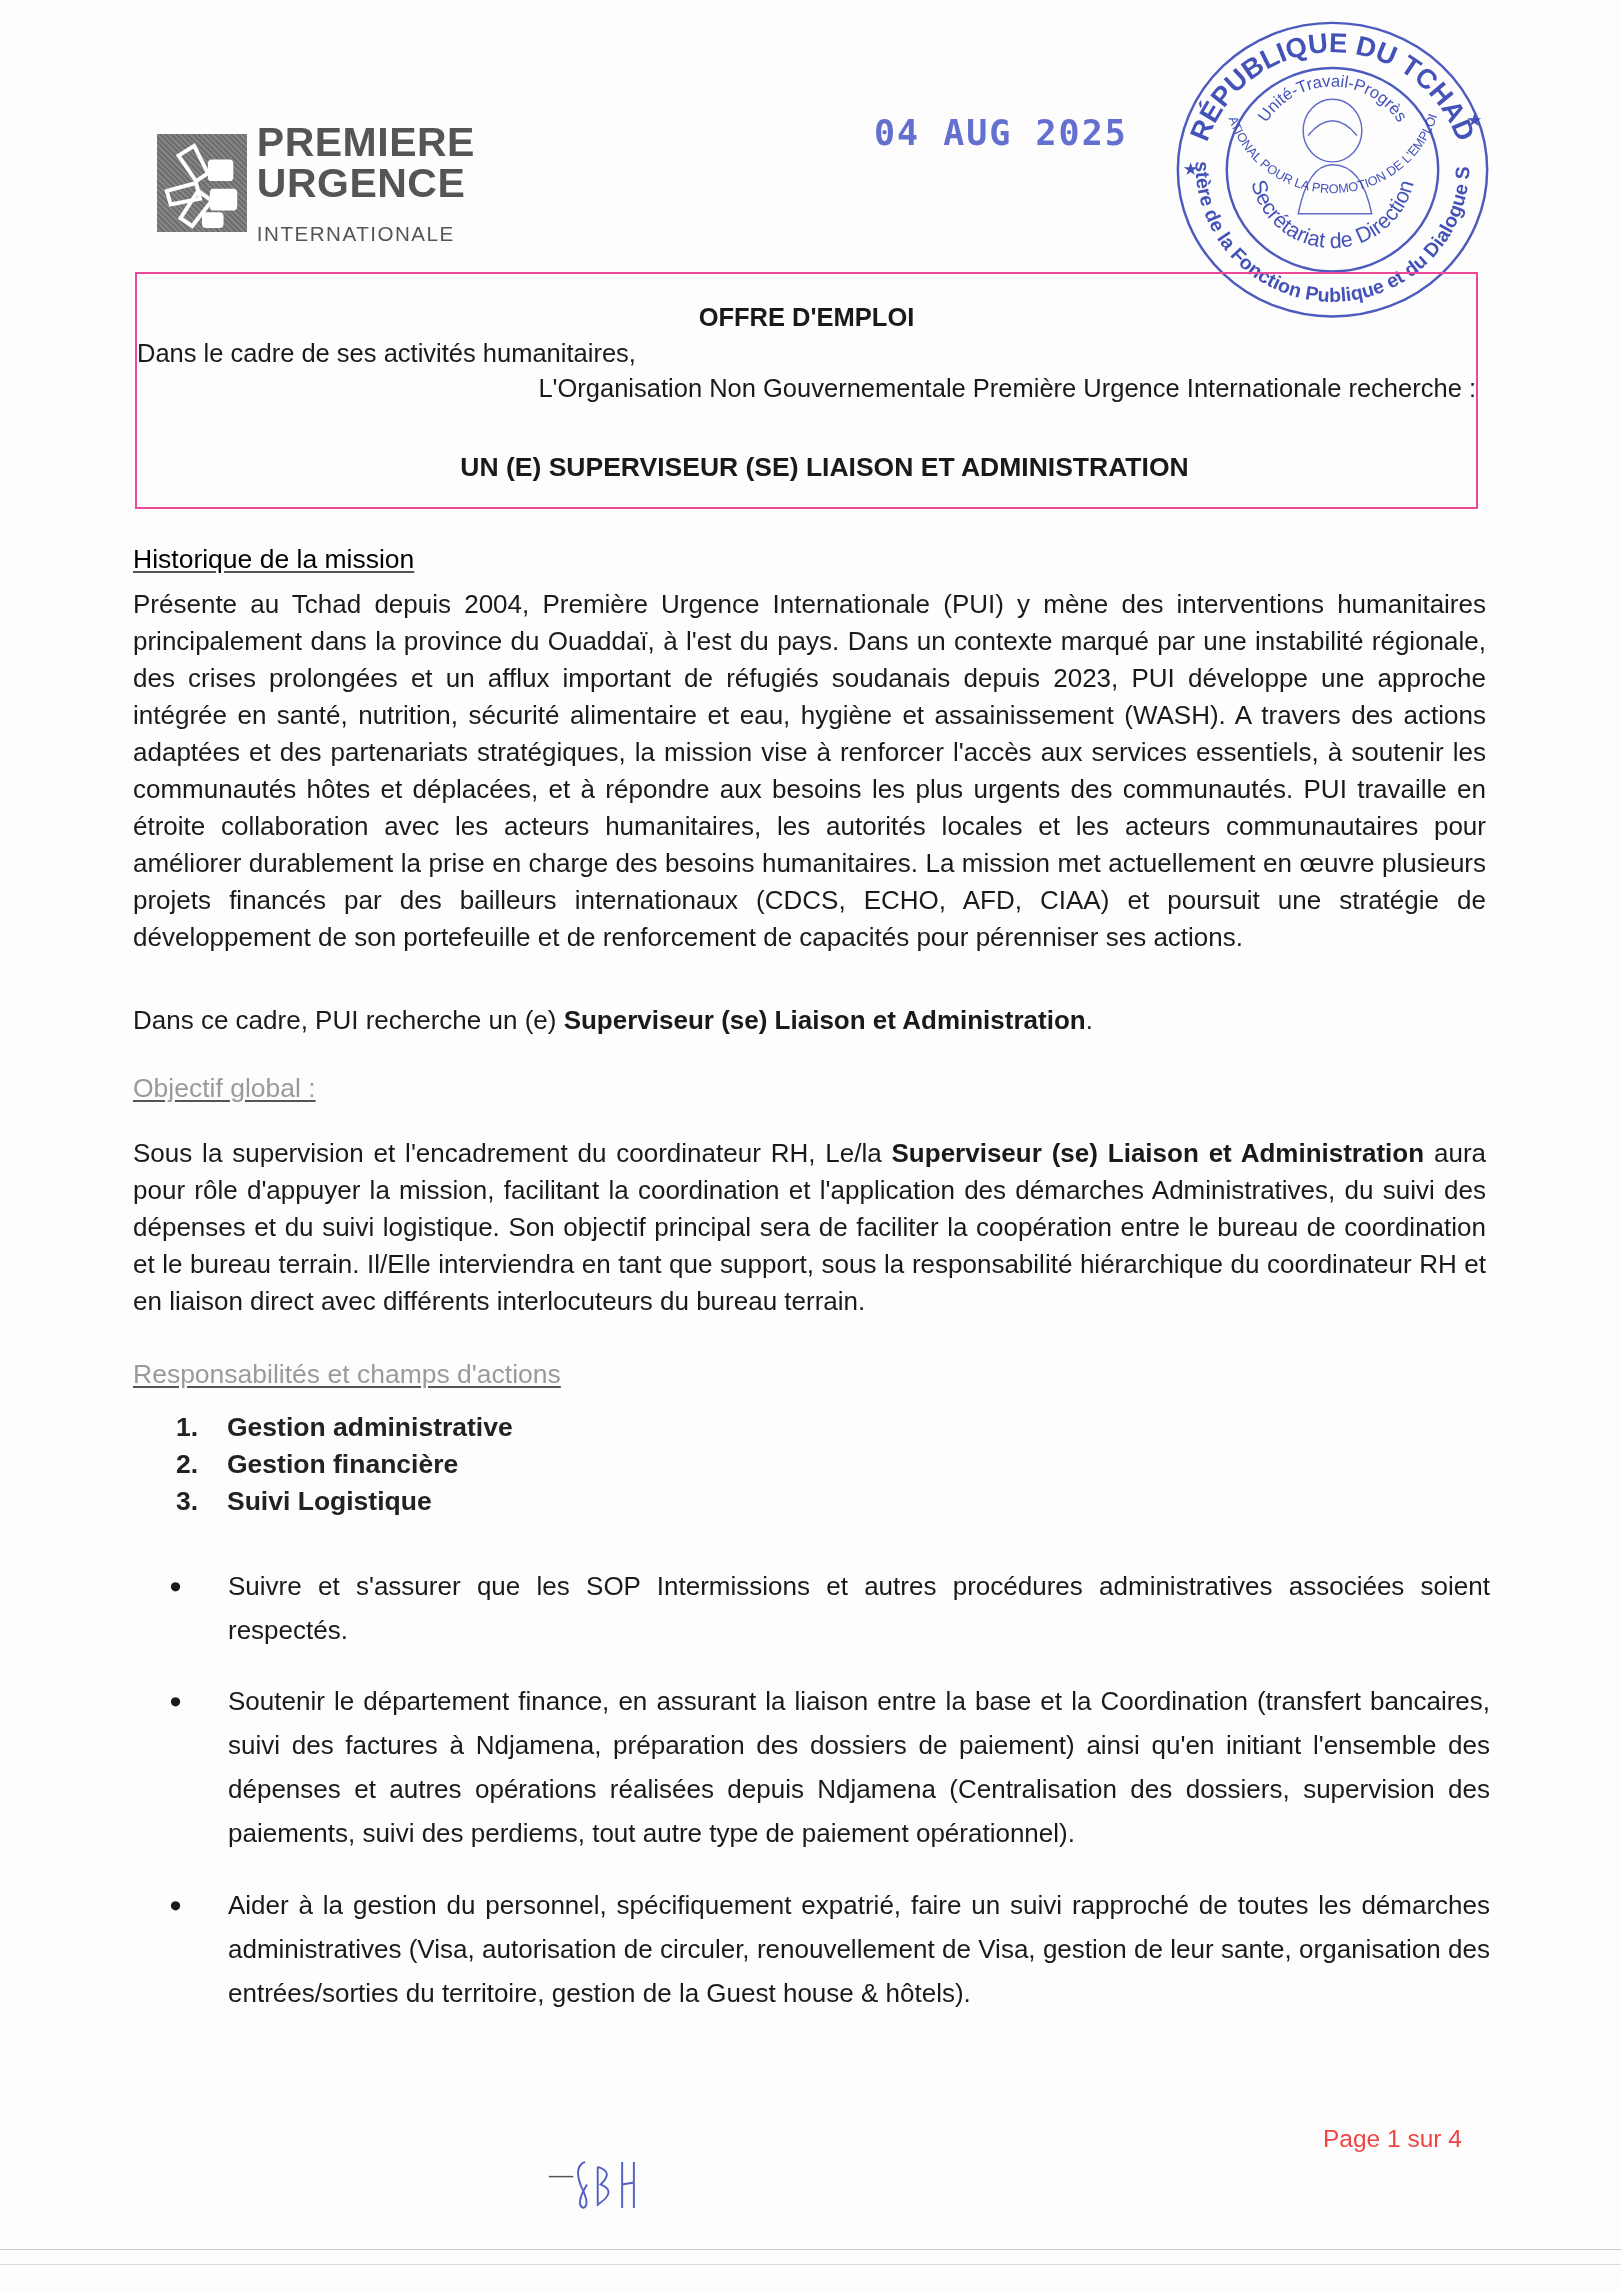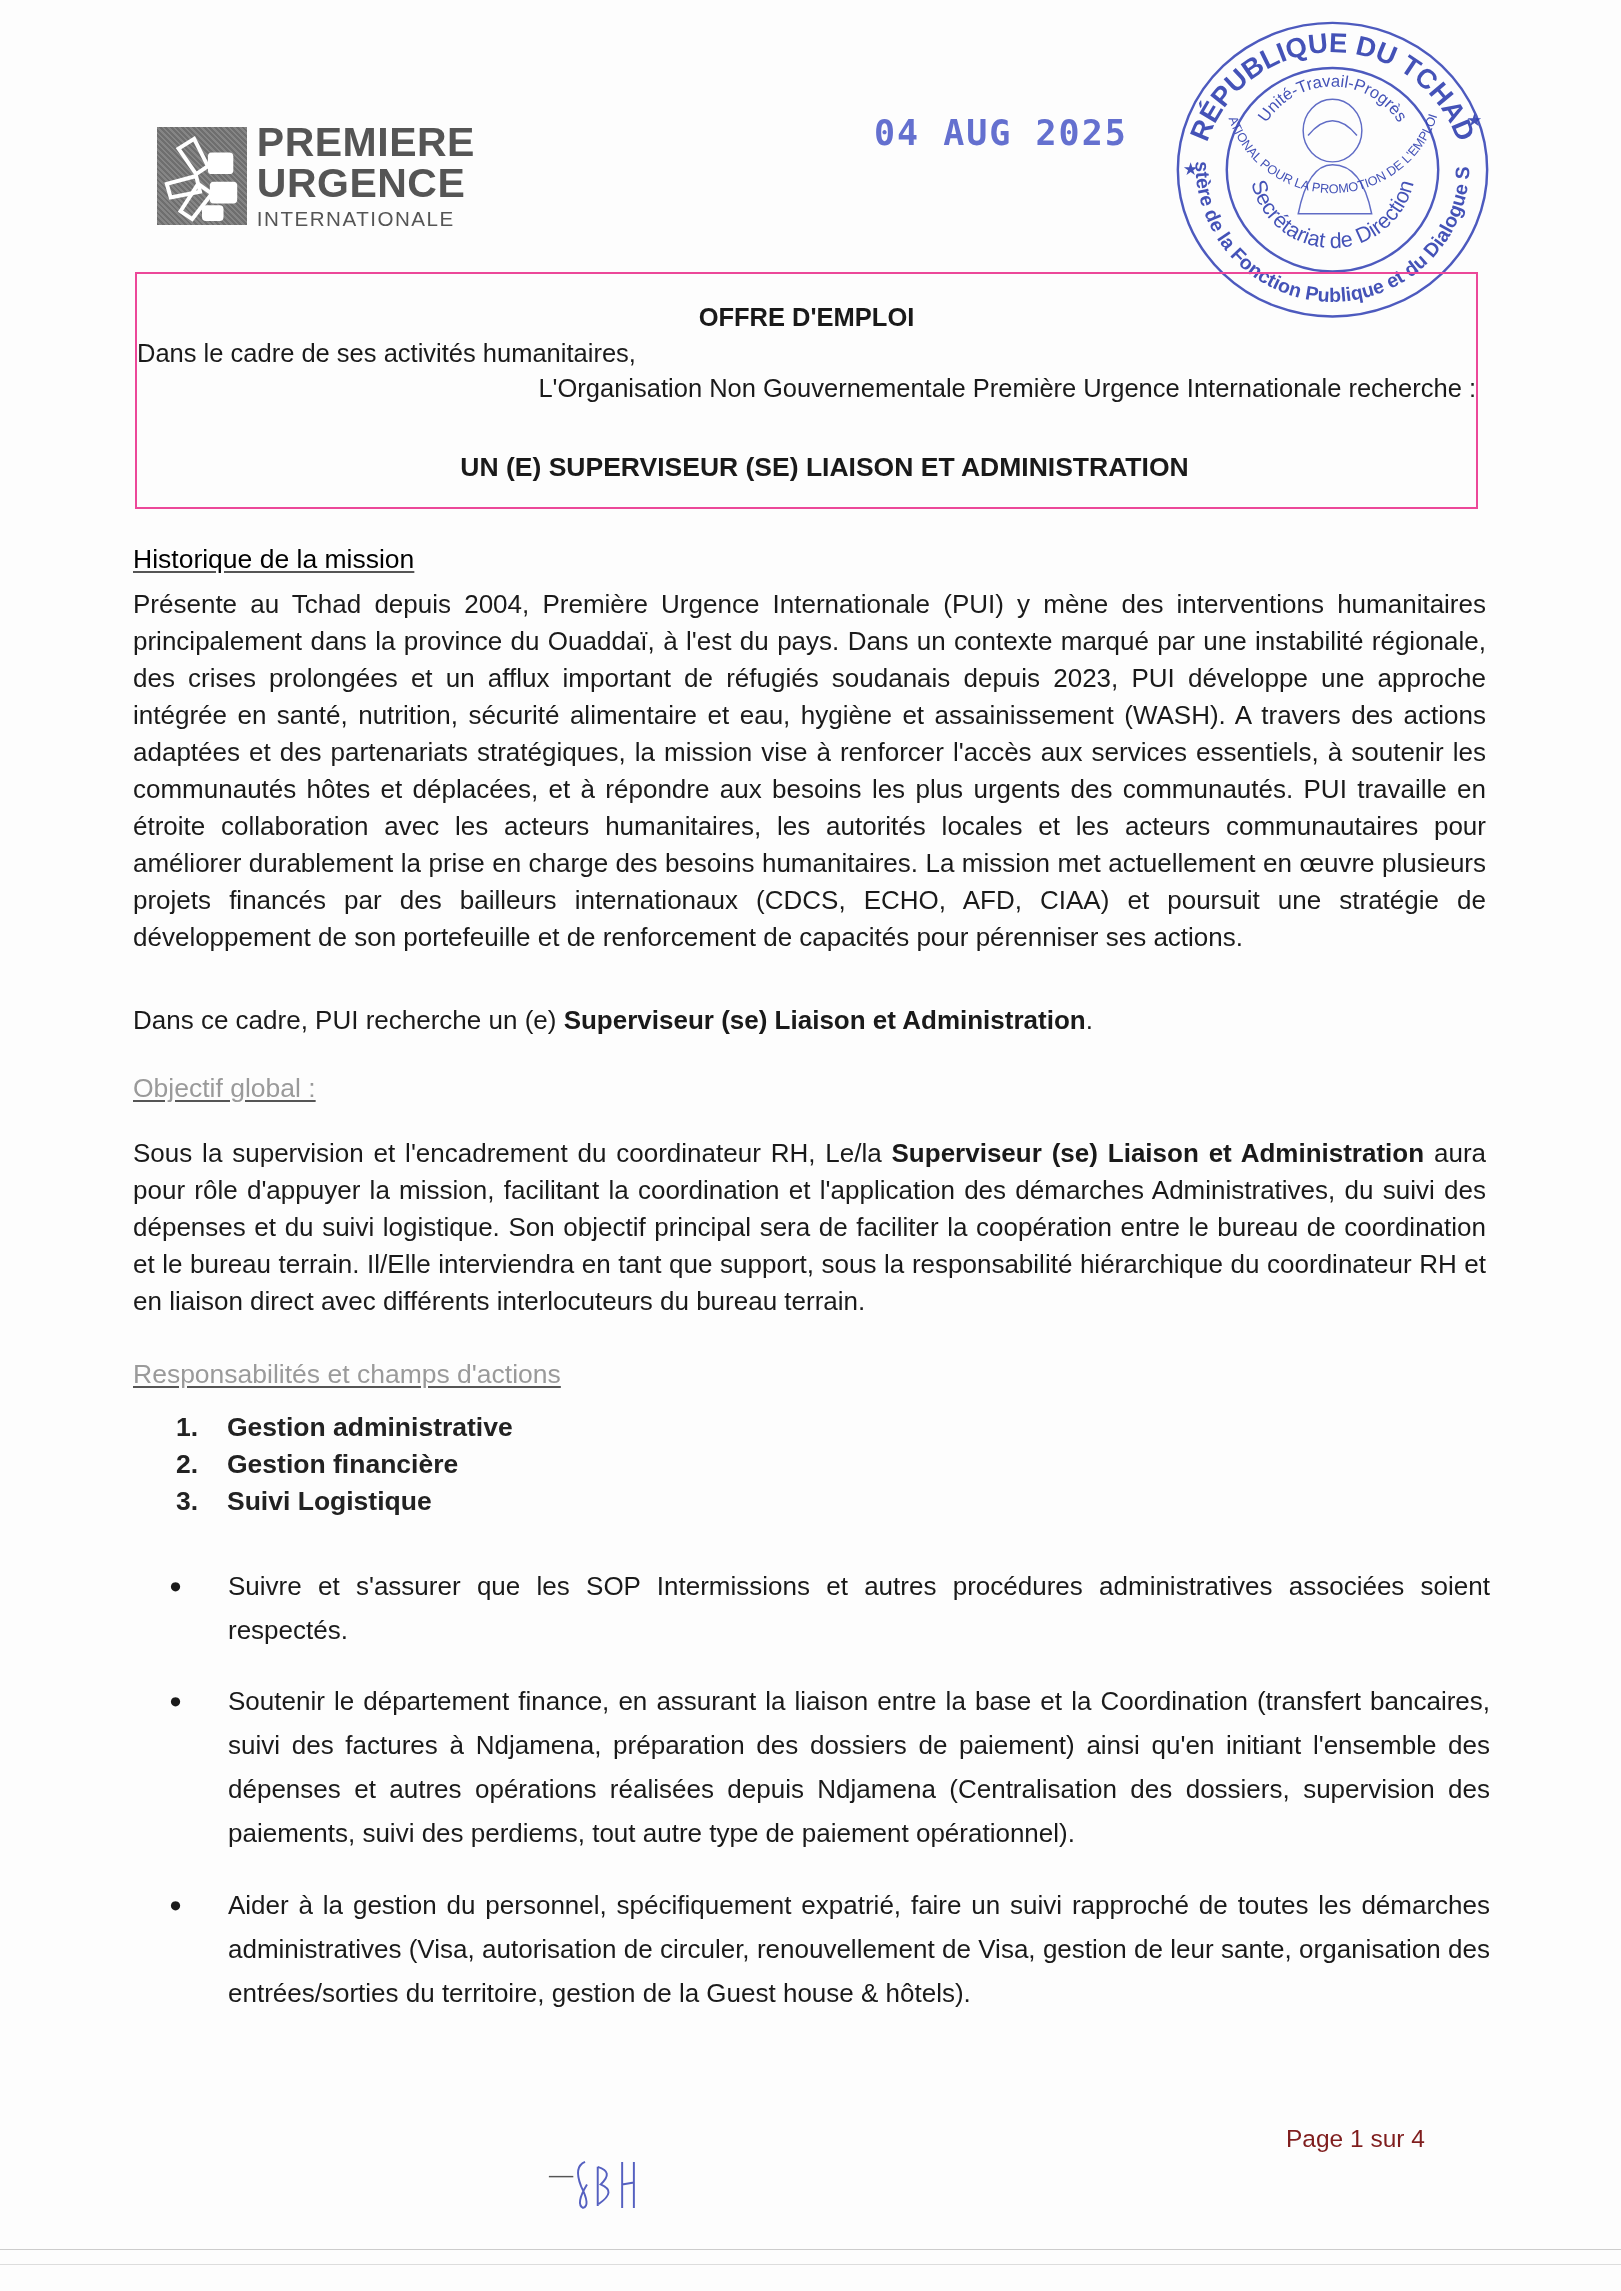--- a/index.html
+++ b/index.html
@@ -13,21 +13,21 @@
 
   
   .logo { left: 157px; top: 122px; display: flex; align-items: center; }
   .logo-mark {
     width: 90px; height: 98px; background: #7a7a7a; position: relative;
     background-image: repeating-linear-gradient(45deg, #6e6e6e 0 2px, #858585 2px 3.9px);
   }
   .logo-mark svg { position: absolute; left: 0; top: 0; }
   .logo-text { margin-left: 9.8px; color: #555; font-weight: bold; line-height: 1; }
   .logo-l1, .logo-l2 { font-size: 41px; letter-spacing: 0.5px; display: block; }
-  .logo-l3 { font-size: 20.6px; font-weight: normal; letter-spacing: 1.5px; display: block; margin-top: 5px; color: #555; }
+  .logo-l3 { font-size: 20.6px; font-weight: normal; letter-spacing: 1.5px; display: block; margin-top: 20px; color: #555; }
 
   
   .date-stamp {
     left: 874px; top: 113px; font-family: "DejaVu Sans Mono", monospace;
     font-weight: bold; font-size: 35px; color: #4a58c8; letter-spacing: 2px;
     opacity: 0.85;
   }
 
   
   .seal { left: 1161px; top: 17.6px; width: 343px; height: 323px; }
@@ -56,21 +56,21 @@
 
   .numlist { left: 176px; top: 1409px; font-size: 26.5px; line-height: 37px; font-weight: bold; color: #222; }
   .numlist div { display: flex; }
   .numlist .n { width: 51px; }
 
   .bullets { left: 169px; width: 1321px; }
   .bullet { display: flex; font-size: 26px; line-height: 44px; margin-bottom: 27.4px; }
   .bullet .dot { width: 59px; flex: 0 0 59px; font-size: 21.6px; }
   .bullet .btxt { text-align: justify; flex: 1; }
 
-  .page-footer { left: 1286px; top: 2125px; font-size: 24.5px; color: #7f1d1d; }
+  .page-footer { left: 1323px; top: 2125px; font-size: 24.5px; color: #ef4444; }
   .signature { left: 544px; top: 2147px; width: 127px; height: 69px; }
 
   .scan-line { position: absolute; height: 1px; background: #bbb; }
 </style>
 </head>
 <body>
 
 <div class="abs logo">
   <div class="logo-mark">
     <svg width="90" height="98" viewBox="0 0 92 100">

